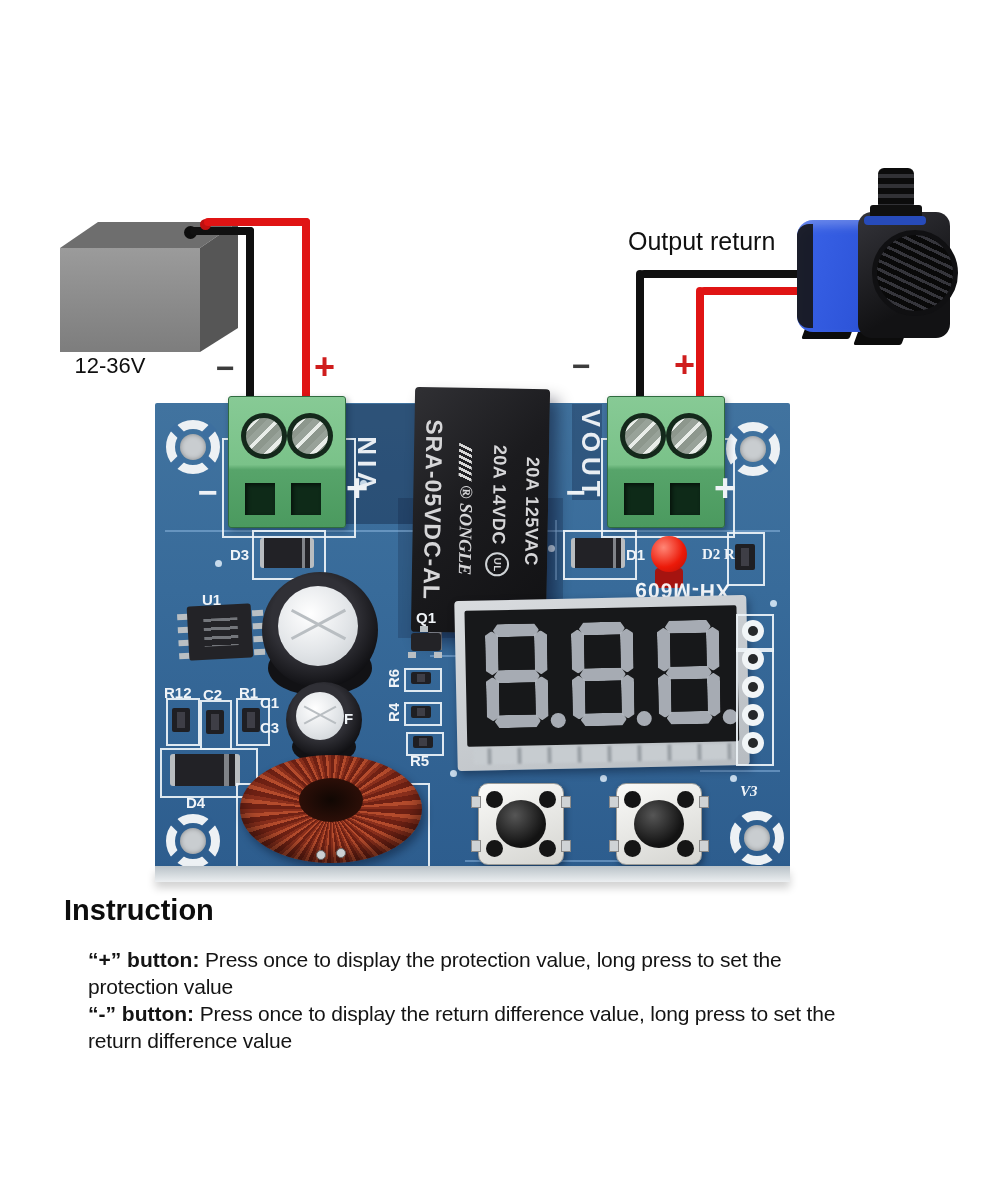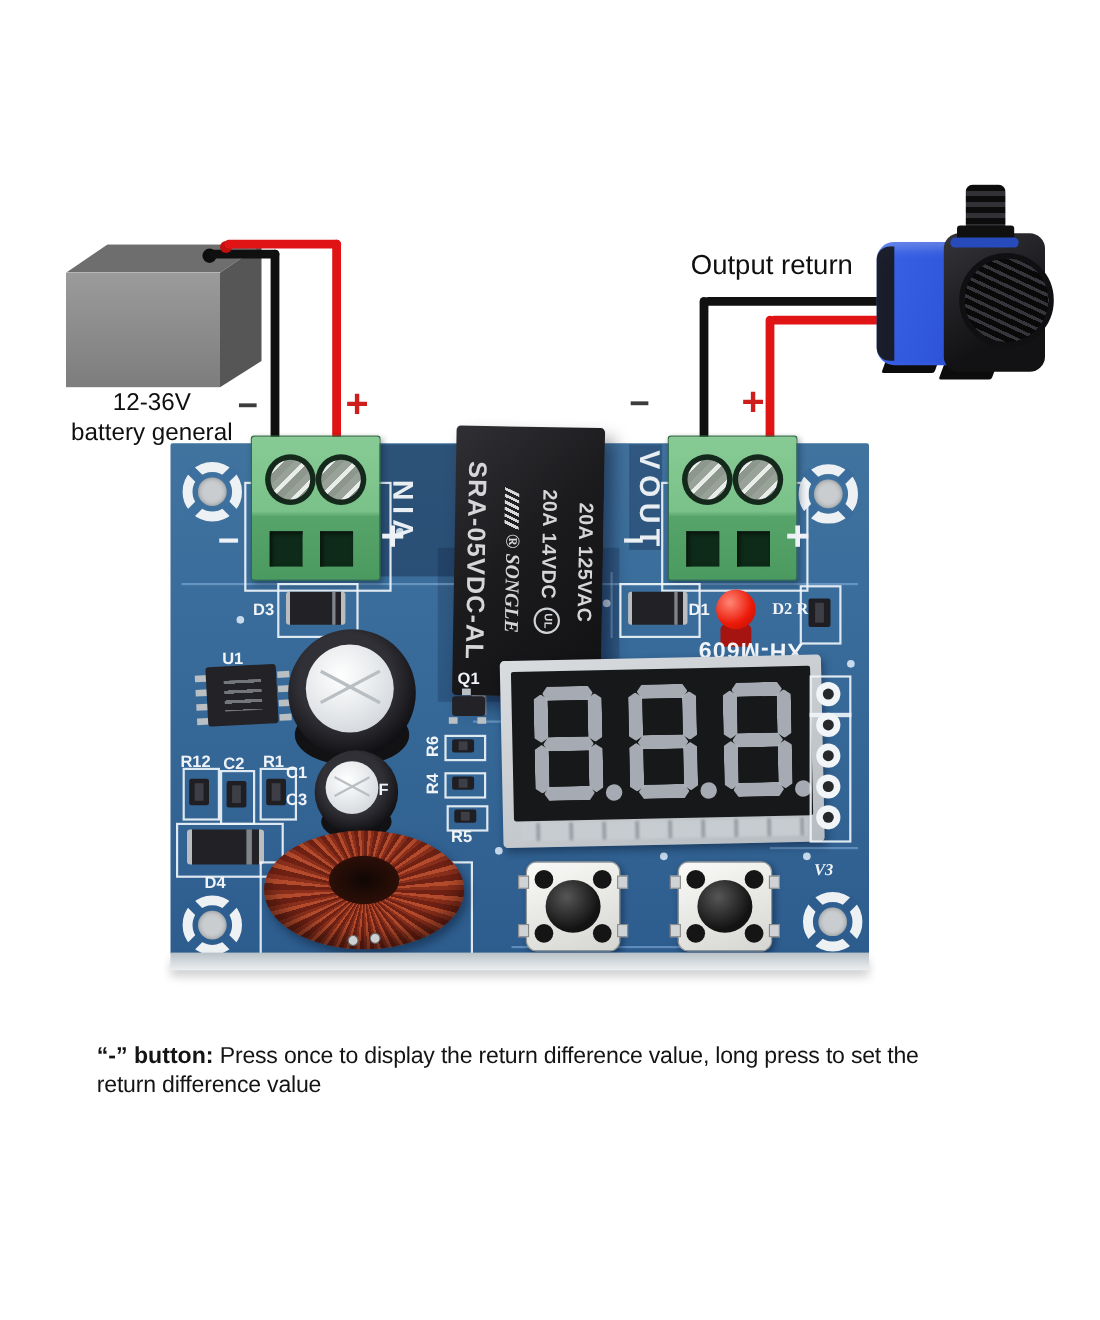--- a/index.html
+++ b/index.html
@@ -3,21 +3,21 @@
 <meta charset="utf-8">
 <style>
   html,body{margin:0;padding:0;background:#ffffff;}
   .stage{position:relative;width:1000px;height:1200px;background:#fff;overflow:hidden;
          font-family:"Liberation Sans",sans-serif;}
   .abs{position:absolute;}
 
   
   .title{position:absolute;left:0;top:146px;width:945px;text-align:center;
          font-size:31px;font-weight:bold;color:#161616;letter-spacing:.2px;}
-  .batt-caption{position:absolute;left:40px;top:352px;width:196px;text-align:center;
+  .batt-caption{position:absolute;left:12px;top:352px;width:196px;text-align:center;
                 font-size:22px;line-height:27px;color:#0f0f0f;}
   .out-label{position:absolute;left:628px;top:227px;font-size:25px;color:#101010;}
 
   
   .batt-front{position:absolute;left:60px;top:248px;width:140px;height:104px;
               background:linear-gradient(180deg,#9b9b9b,#7d7d7d);}
   .batt-top{position:absolute;left:60px;top:222px;width:178px;height:26px;background:#6e6e6e;
             clip-path:polygon(0px 26px,38px 0px,178px 0px,140px 26px);}
   .batt-side{position:absolute;left:200px;top:222px;width:38px;height:130px;background:#565656;
              clip-path:polygon(0px 26px,38px 0px,38px 106px,0px 130px);}
@@ -179,21 +179,20 @@
 <body>
 
 <div class="stage">
 
 
   <div class="batt-top"></div>
   <div class="batt-side"></div>
   <div class="batt-front"></div>
   <div class="batt-caption">
     <span>12-36V</span>
-    <span>battery general</span>
   </div>
 
   <div class="abs" style="left:184px;top:226px;width:13px;height:13px;border-radius:50%;background:#0d0d0d;"></div>
   <div class="wire black" style="left:190px;top:227px;width:64px;height:8px;"></div>
   <div class="wire black" style="left:246px;top:227px;width:8px;height:196px;"></div>
   <div class="abs" style="left:200px;top:219px;width:11px;height:11px;border-radius:50%;background:#c01010;"></div>
   <div class="wire red" style="left:204px;top:218px;width:106px;height:8px;"></div>
   <div class="wire red" style="left:302px;top:218px;width:8px;height:206px;"></div>
   <div class="sign-neg" style="left:216px;top:350px;">−</div>
   <div class="sign-pos" style="left:314px;top:346px;">+</div>
@@ -449,17 +448,19 @@
       <span class="tp" style="right:-8px;top:12px;"></span>
         <span class="tp" style="right:-8px;bottom:12px;"></span>
       <div class="plunger"></div>
     </div>
 
     <div class="ref" style="left:585px;top:380px;font-style:italic;font-family:Liberation Serif, serif;">V3</div>
 
     <div class="pcb-edge"></div>
   </div>
 
+  <div class="instr-head">Instruction</div>
   <div class="instr">
+    <p><b>“+” button:</b> <span>Press once to display the protection value, long press to set the protection value</span></p>
     <p><b>“-” button:</b> <span>Press once to display the return difference value, long press to set the return difference value</span></p>
   </div>
 
 </div>
 
 </body></html>

